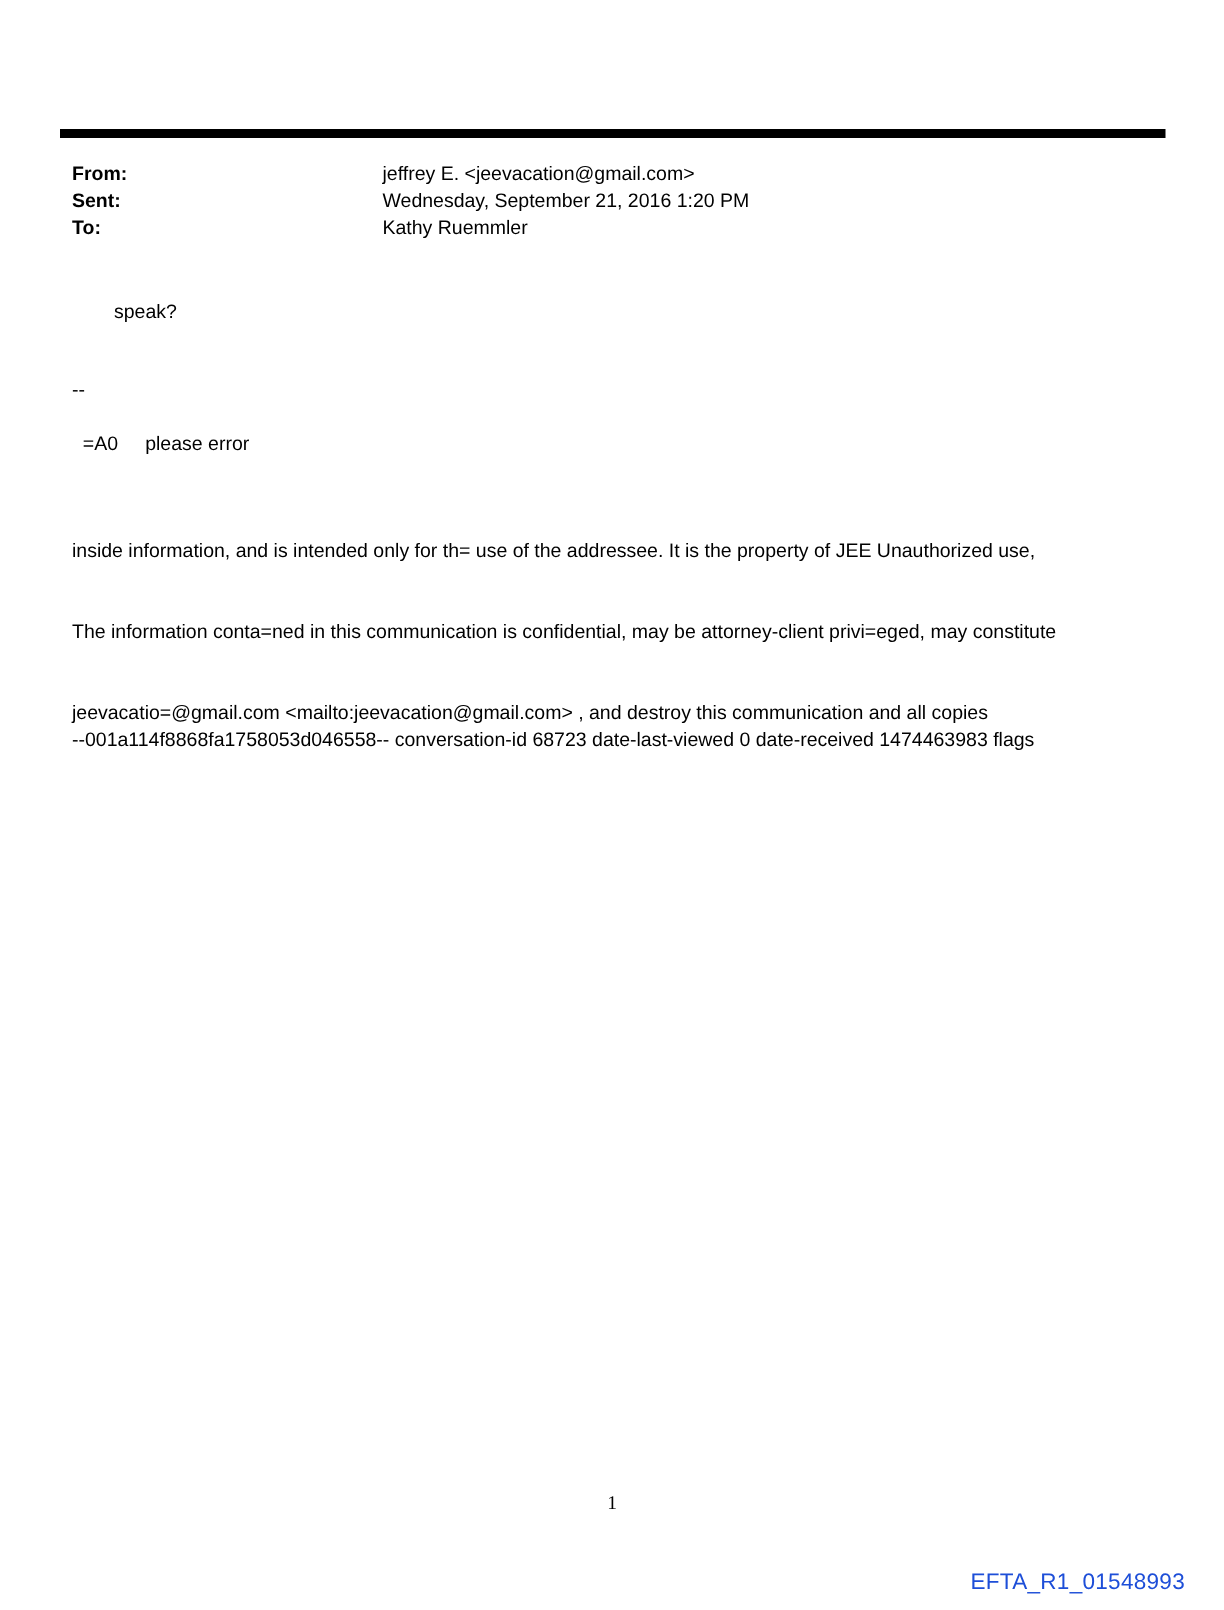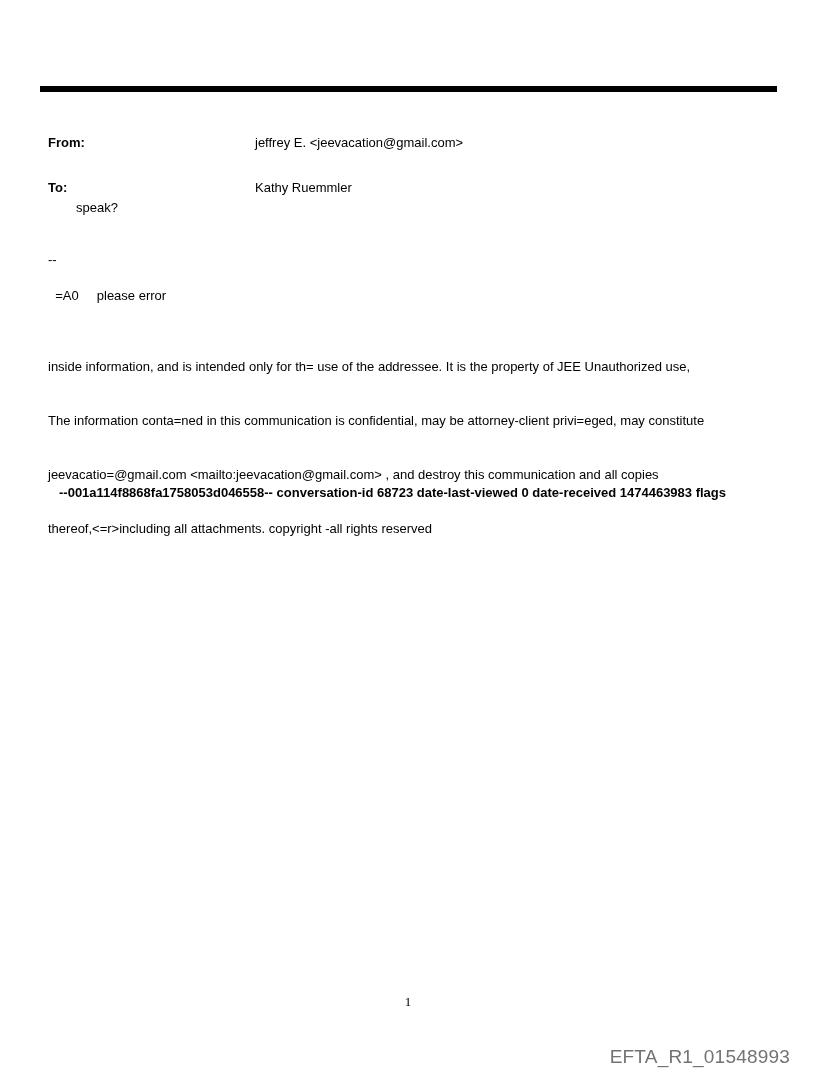--- a/index.html
+++ b/index.html
@@ -22,21 +22,21 @@
     background: #000000;
   }
   .header-block {
     position: absolute;
     left: 48px;
     top: 107px;
     width: 700px;
     font-size: 13px;
     line-height: 18px;
   }
-  .header-row { display: flex; margin-top: 27px; }
+  .header-row { display: flex; }
   .header-label {
     width: 207px;
     font-weight: bold;
     flex: 0 0 207px;
   }
   .header-value { flex: 1; }
   .body-text {
     font-size: 13px;
     line-height: 18px;
     white-space: pre;
@@ -45,73 +45,75 @@
   .sig-separator { position: absolute; left: 48px; top: 251px; }
   .note-line     { position: absolute; left: 48px; top: 287px; }
   .disclaimer {
     position: absolute;
     left: 48px;
     top: 322px;
     width: 740px;
   }
   .metadata {
     position: absolute;
-    left: 59px;
+    left: 48px;
     top: 448px;
     width: 740px;
-    font-weight: bold;
   }
   .page-number {
     position: absolute;
     left: 0;
     top: 994px;
     width: 816px;
     text-align: center;
     font-family: "Liberation Serif", serif;
     font-size: 13px;
     color: #000000;
   }
   .bates-number {
     position: absolute;
     right: 26px;
     top: 1046px;
-    font-size: 19px;
-    color: #737373;
+    font-size: 15px;
+    color: #1d4ed8;
     letter-spacing: 0.2px;
   }
 </style>
 </head>
 <body>
 
 <div class="page">
 
   <div class="top-rule"></div>
 
   <div class="header-block">
     <div class="header-row">
       <span class="header-label">From:</span>
       <span class="header-value">jeffrey E. &lt;jeevacation@gmail.com&gt;</span>
+    </div>
+    <div class="header-row">
+      <span class="header-label">Sent:</span>
+      <span class="header-value">Wednesday, September 21, 2016 1:20 PM</span>
     </div>
     <div class="header-row">
       <span class="header-label">To:</span>
       <span class="header-value">Kathy Ruemmler</span>
     </div>
   </div>
 
   <div class="body-text msg-line">speak?</div>
 
   <div class="body-text sig-separator">--</div>
 
   <div class="body-text note-line">  =A0     please error</div>
 
   <div class="disclaimer body-text">
     <div>inside information, and is intended only for th= use of the addressee. It is the property of JEE Unauthorized use,</div>
     <div>The information conta=ned in this communication is confidential, may be attorney-client privi=eged, may constitute</div>
     <div>jeevacatio=@gmail.com &lt;mailto:jeevacation@gmail.com&gt; , and destroy this communication and all copies</div>
-    <div>thereof,&lt;=r&gt;including all attachments. copyright -all rights reserved</div>
   </div>
 
   <div class="metadata body-text">
     <div>--001a114f8868fa1758053d046558-- conversation-id 68723 date-last-viewed 0 date-received 1474463983 flags</div>
   </div>
 
   <div class="page-number">1</div>
 
   <div class="bates-number">EFTA_R1_01548993</div>
 

